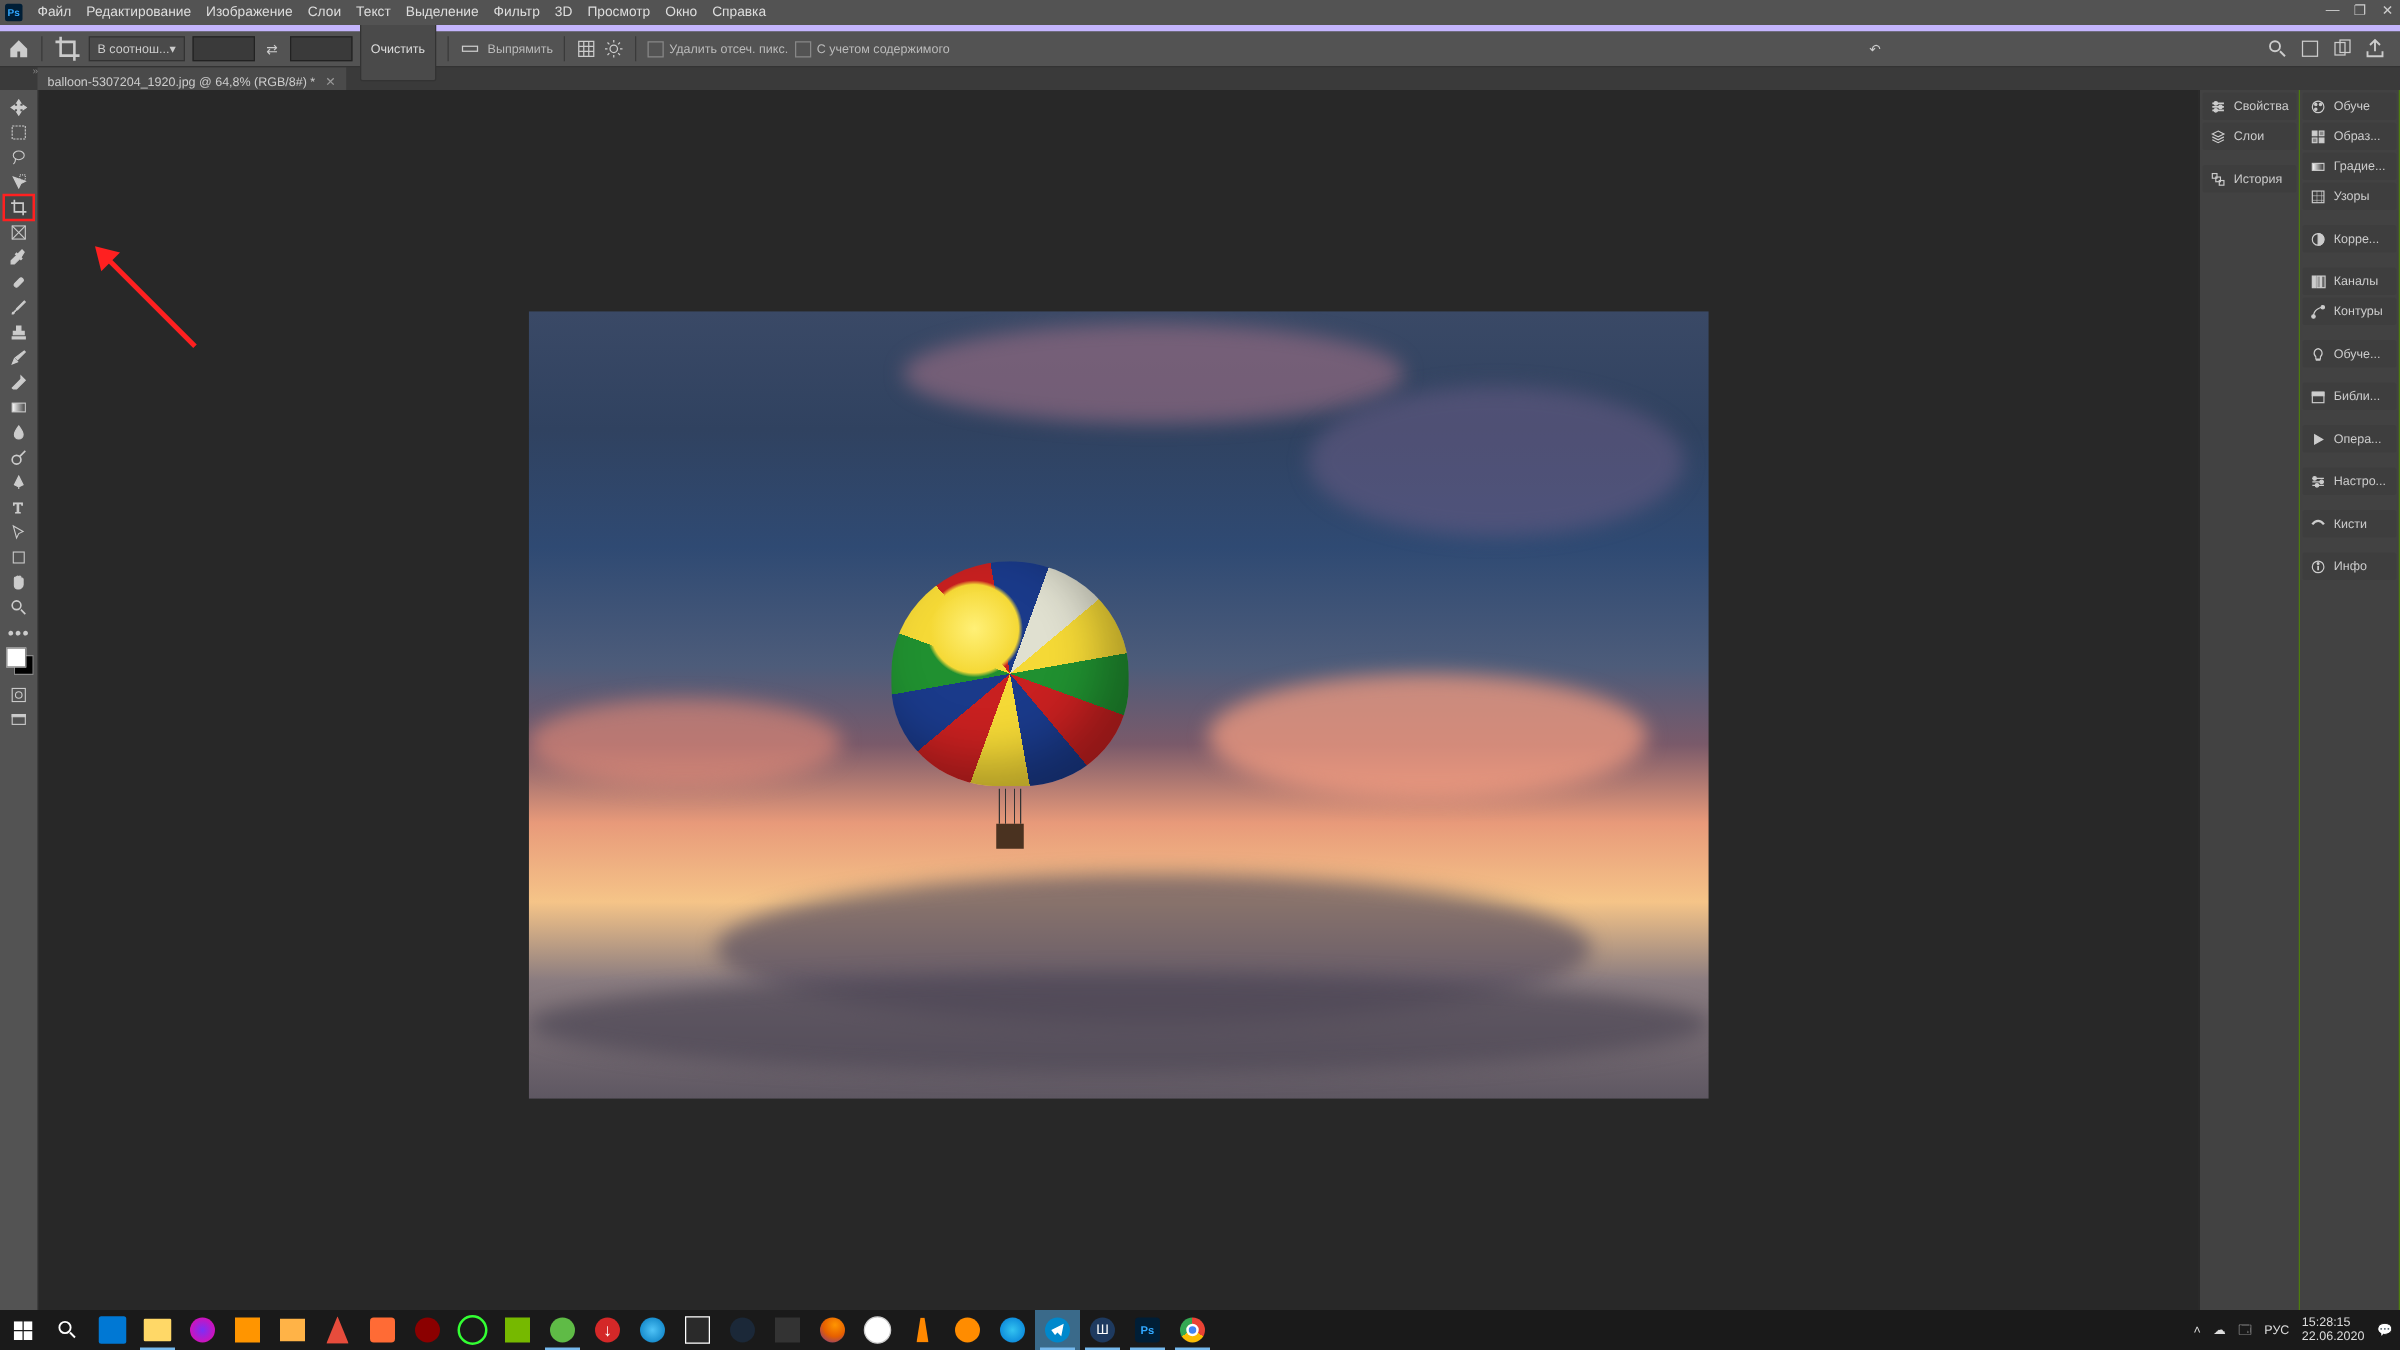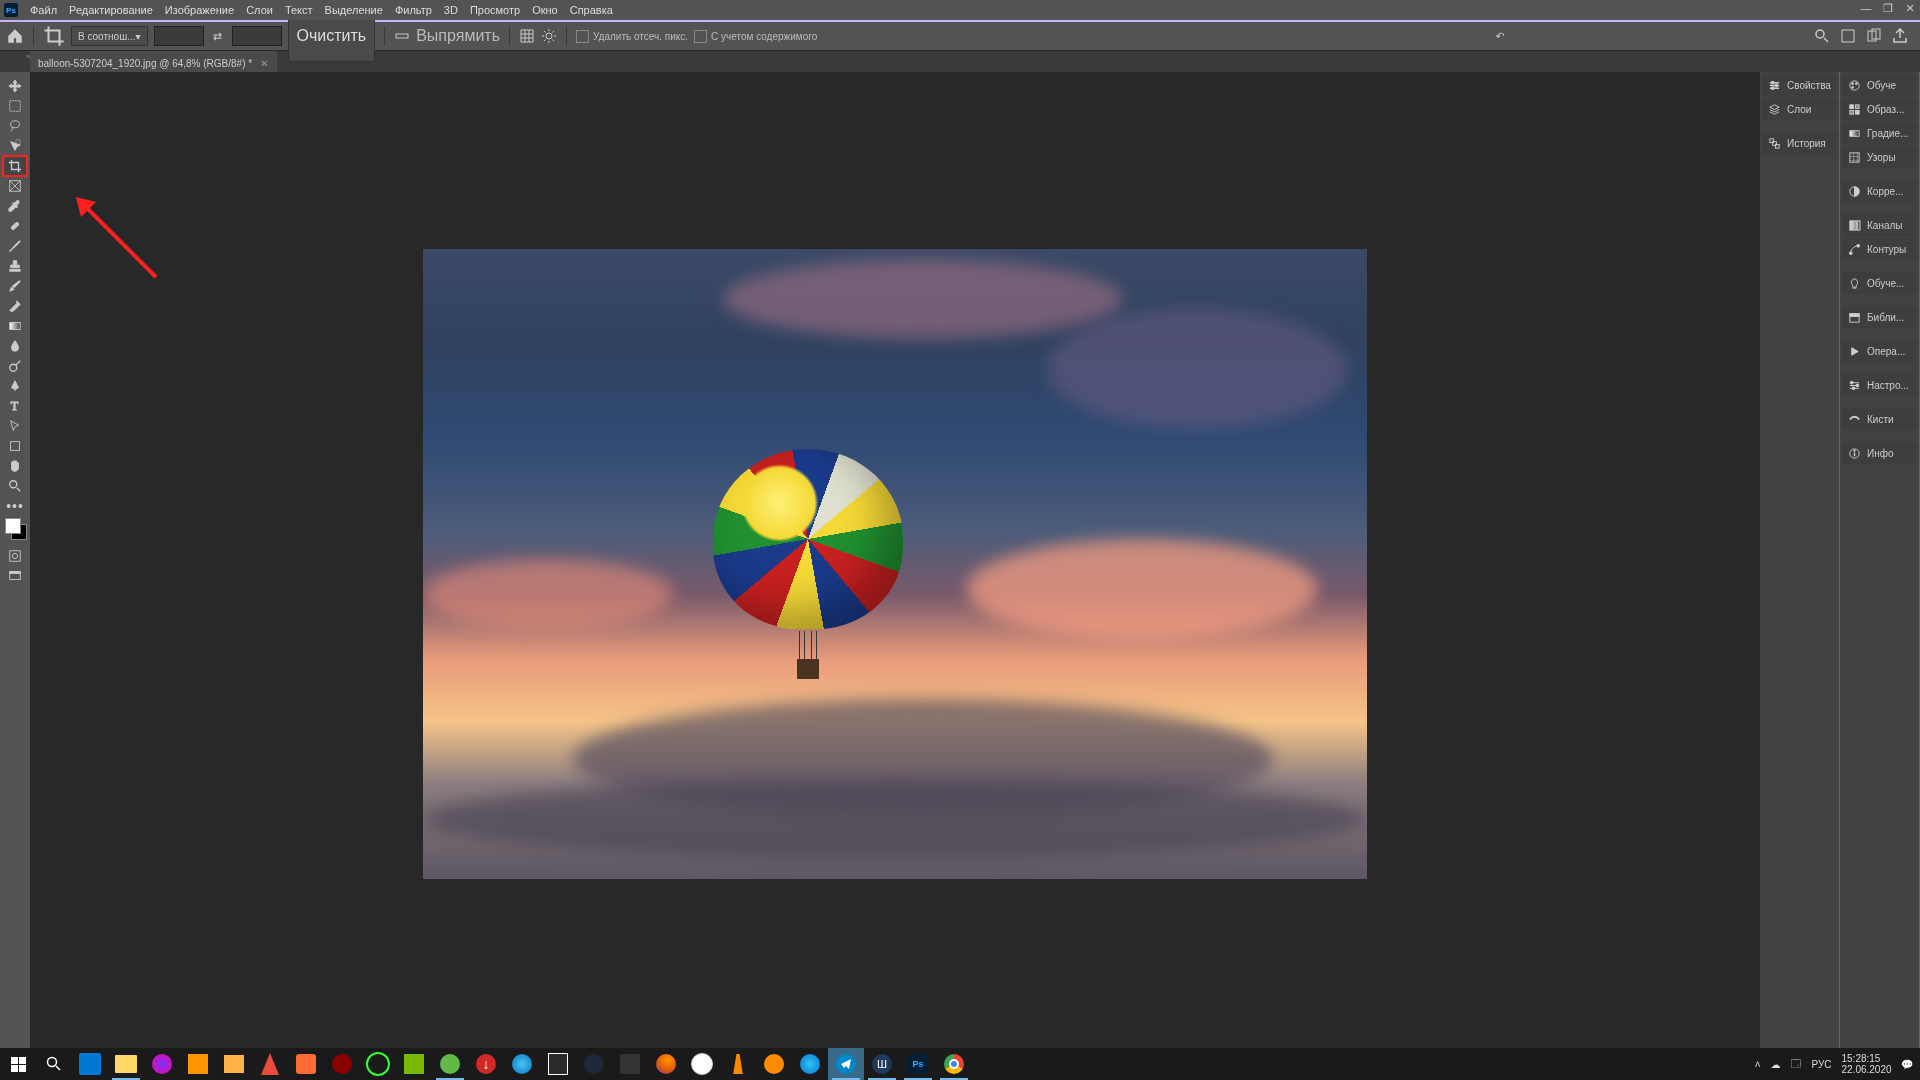--- a/index.html
+++ b/index.html
@@ -1,26 +1,26 @@
 <!DOCTYPE html>
 <html><head>
 <meta charset="utf-8">
 <style>
 html,body{margin:0;padding:0;width:1920px;height:1080px;background:#323232;font-family:"Segoe UI",Tahoma,sans-serif;font-size:11px;color:#ccc;overflow:hidden}
 .menubar{height:20px;background:#535353;display:flex;align-items:center;padding:0 4px;position:relative}
 .ps-logo{width:14px;height:14px;background:#001e36;color:#31a8ff;font-size:8px;font-weight:bold;display:flex;align-items:center;justify-content:center;border-radius:2px;margin-right:6px}
 .menu-item{padding:2px 6px;color:#ddd;cursor:default;font-size:11px}
 .win-controls{position:absolute;right:4px;top:2px;display:flex;gap:10px}
 .win-btn{width:12px;height:12px;color:#ccc;font-size:11px;display:flex;align-items:center;justify-content:center;cursor:pointer}
-.optbar{height:28px;background:#535353;border-top:2px solid #c4b5fd;border-bottom:1px solid #2a2a2a;display:flex;align-items:center;padding:0 6px;gap:6px}
+.optbar{height:28px;background:#535353;border-top:5px solid #c4b5fd;border-bottom:1px solid #2a2a2a;display:flex;align-items:center;padding:0 6px;gap:6px}
 .opt-home{width:18px;height:18px;display:flex;align-items:center;justify-content:center}
 .opt-crop{width:22px;height:22px;display:flex;align-items:center;justify-content:center}
 .opt-drop{border:1px solid #333;background:#4a4a4a;height:18px;padding:0 6px;display:flex;align-items:center;font-size:10px;color:#ccc}
 .opt-input{width:48px;height:18px;background:#3a3a3a;border:1px solid #222}
-.opt-btn{border:1px solid #333;background:#4a4a4a;height:18px;padding:16px 8px;display:flex;align-items:center;font-size:16px;color:#ddd;border-radius:2px}
+.opt-btn{border:1px solid #333;background:#4a4a4a;height:18px;padding:16px 8px;display:flex;align-items:center;font-size:10px;color:#ddd;border-radius:2px}
 .opt-check{display:flex;align-items:center;gap:4px;font-size:10px;color:#bbb}
 .opt-sep{width:1px;height:20px;background:#3a3a3a;margin:0 3px}
 .opt-icon{width:16px;height:16px;color:#ccc;display:flex;align-items:center;justify-content:center}
 .opt-right{margin-left:auto;display:flex;gap:10px;align-items:center;padding-right:6px}
 .tabbar{height:24px;background:#3a3a3a;display:flex;padding-left:30px}
 .doc-tab{height:24px;background:#4a4a4a;padding:0 8px;display:flex;align-items:center;font-size:10px;color:#ccc;gap:8px}
 .doc-tab .close{font-size:10px;color:#999}
 .workspace{position:absolute;top:72px;left:0;right:0;bottom:24px;display:flex}
 .toolbar{width:30px;background:#535353;display:flex;flex-direction:column;align-items:center;padding-top:4px;border-right:1px solid #2a2a2a}
 .tool{width:24px;height:20px;display:flex;align-items:center;justify-content:center;color:#ccc;position:relative}
@@ -90,21 +90,21 @@
   <div class="opt-input"></div>
   <div class="opt-icon">⇄</div>
   <div class="opt-input"></div>
   <div class="opt-btn">Очистить</div>
   <div class="opt-sep"></div>
   <div class="opt-icon">
       <svg viewBox="0 0 16 16">
         <rect x="2" y="6" width="12" height="4" fill="none" stroke="#ccc"></rect>
       </svg>
     </div>
-  <span style="font-size:16px;color:#bbb">Выпрямить</span>
+  <span style="font-size:10px;color:#bbb">Выпрямить</span>
   <div class="opt-sep"></div>
   <div class="opt-icon">
       <svg viewBox="0 0 16 16">
         <path d="M2 2h12v12H2zM6 2v12M10 2v12M2 6h12M2 10h12" stroke="#ccc" fill="none"></path>
       </svg>
     </div>
   <div class="opt-icon">
       <svg viewBox="0 0 16 16">
         <circle cx="8" cy="8" r="3" fill="none" stroke="#ccc"></circle>
         <path d="M8 1v2M8 13v2M1 8h2M13 8h2M3 3l1.5 1.5M11.5 11.5L13 13M3 13l1.5-1.5M11.5 4.5L13 3" stroke="#ccc"></path>

